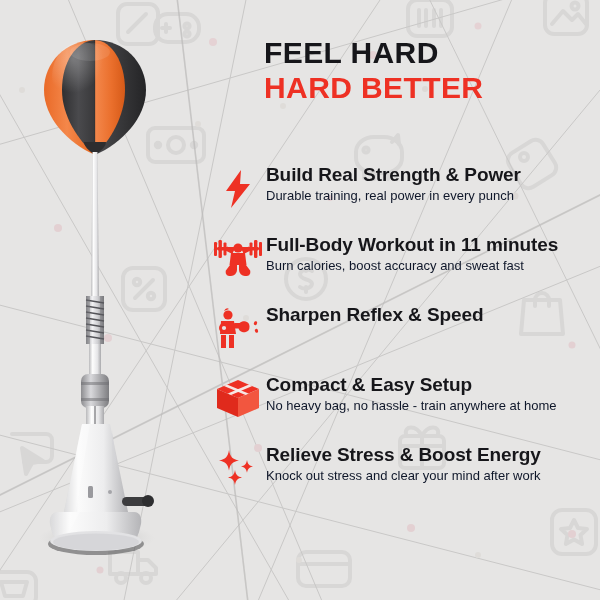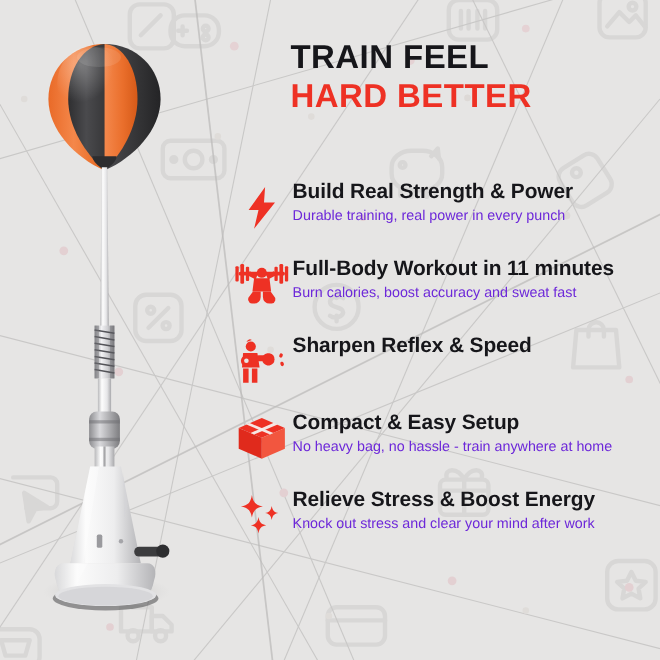--- a/index.html
+++ b/index.html
@@ -101,21 +101,21 @@
     font-weight: bold;
     color: #16161a;
     line-height: 1.14;
     letter-spacing: -0.1px;
     margin: 0 0 2px 0;
     white-space: nowrap;
   }
   .feature-sub {
     font-size: 13px;
     font-weight: normal;
-    color: #6d28d9;
+    color: #0f172a;
     line-height: 1.27;
     margin: 0;
   }
 </style>
 </head>
 <body>
 
 <div id="infographic">
 
   <svg class="bg-layer bg-watermarks" viewBox="0 0 600 600" xmlns="http://www.w3.org/2000/svg">
@@ -379,21 +379,21 @@
     <ellipse cx="96" cy="541" rx="46" ry="10" fill="#e2e2e4"></ellipse>
     <ellipse cx="96" cy="542" rx="43" ry="8.5" fill="#cfcfd2" opacity="0.6"></ellipse>
 
     <g>
       <rect x="122" y="497" width="28" height="9" rx="4.5" fill="#3c3c3e"></rect>
       <circle cx="148" cy="501" r="6" fill="#2e2e30"></circle>
     </g>
   </svg>
 
   <div class="headline">
-    <div class="headline-line1">TRAIN FEEL</div>
+    <div class="headline-line1">FEEL HARD</div>
     <div class="headline-line2">HARD BETTER</div>
   </div>
 
   <div class="features">
 
     <div class="feature">
       <div class="feature-icon">
         <svg width="30" height="40" viewBox="0 0 30 40" xmlns="http://www.w3.org/2000/svg">
           <path d="M18 1 L3 22 L12 22 L8 39 L27 15 L17 15 z" fill="#ee3124"></path>
         </svg>

